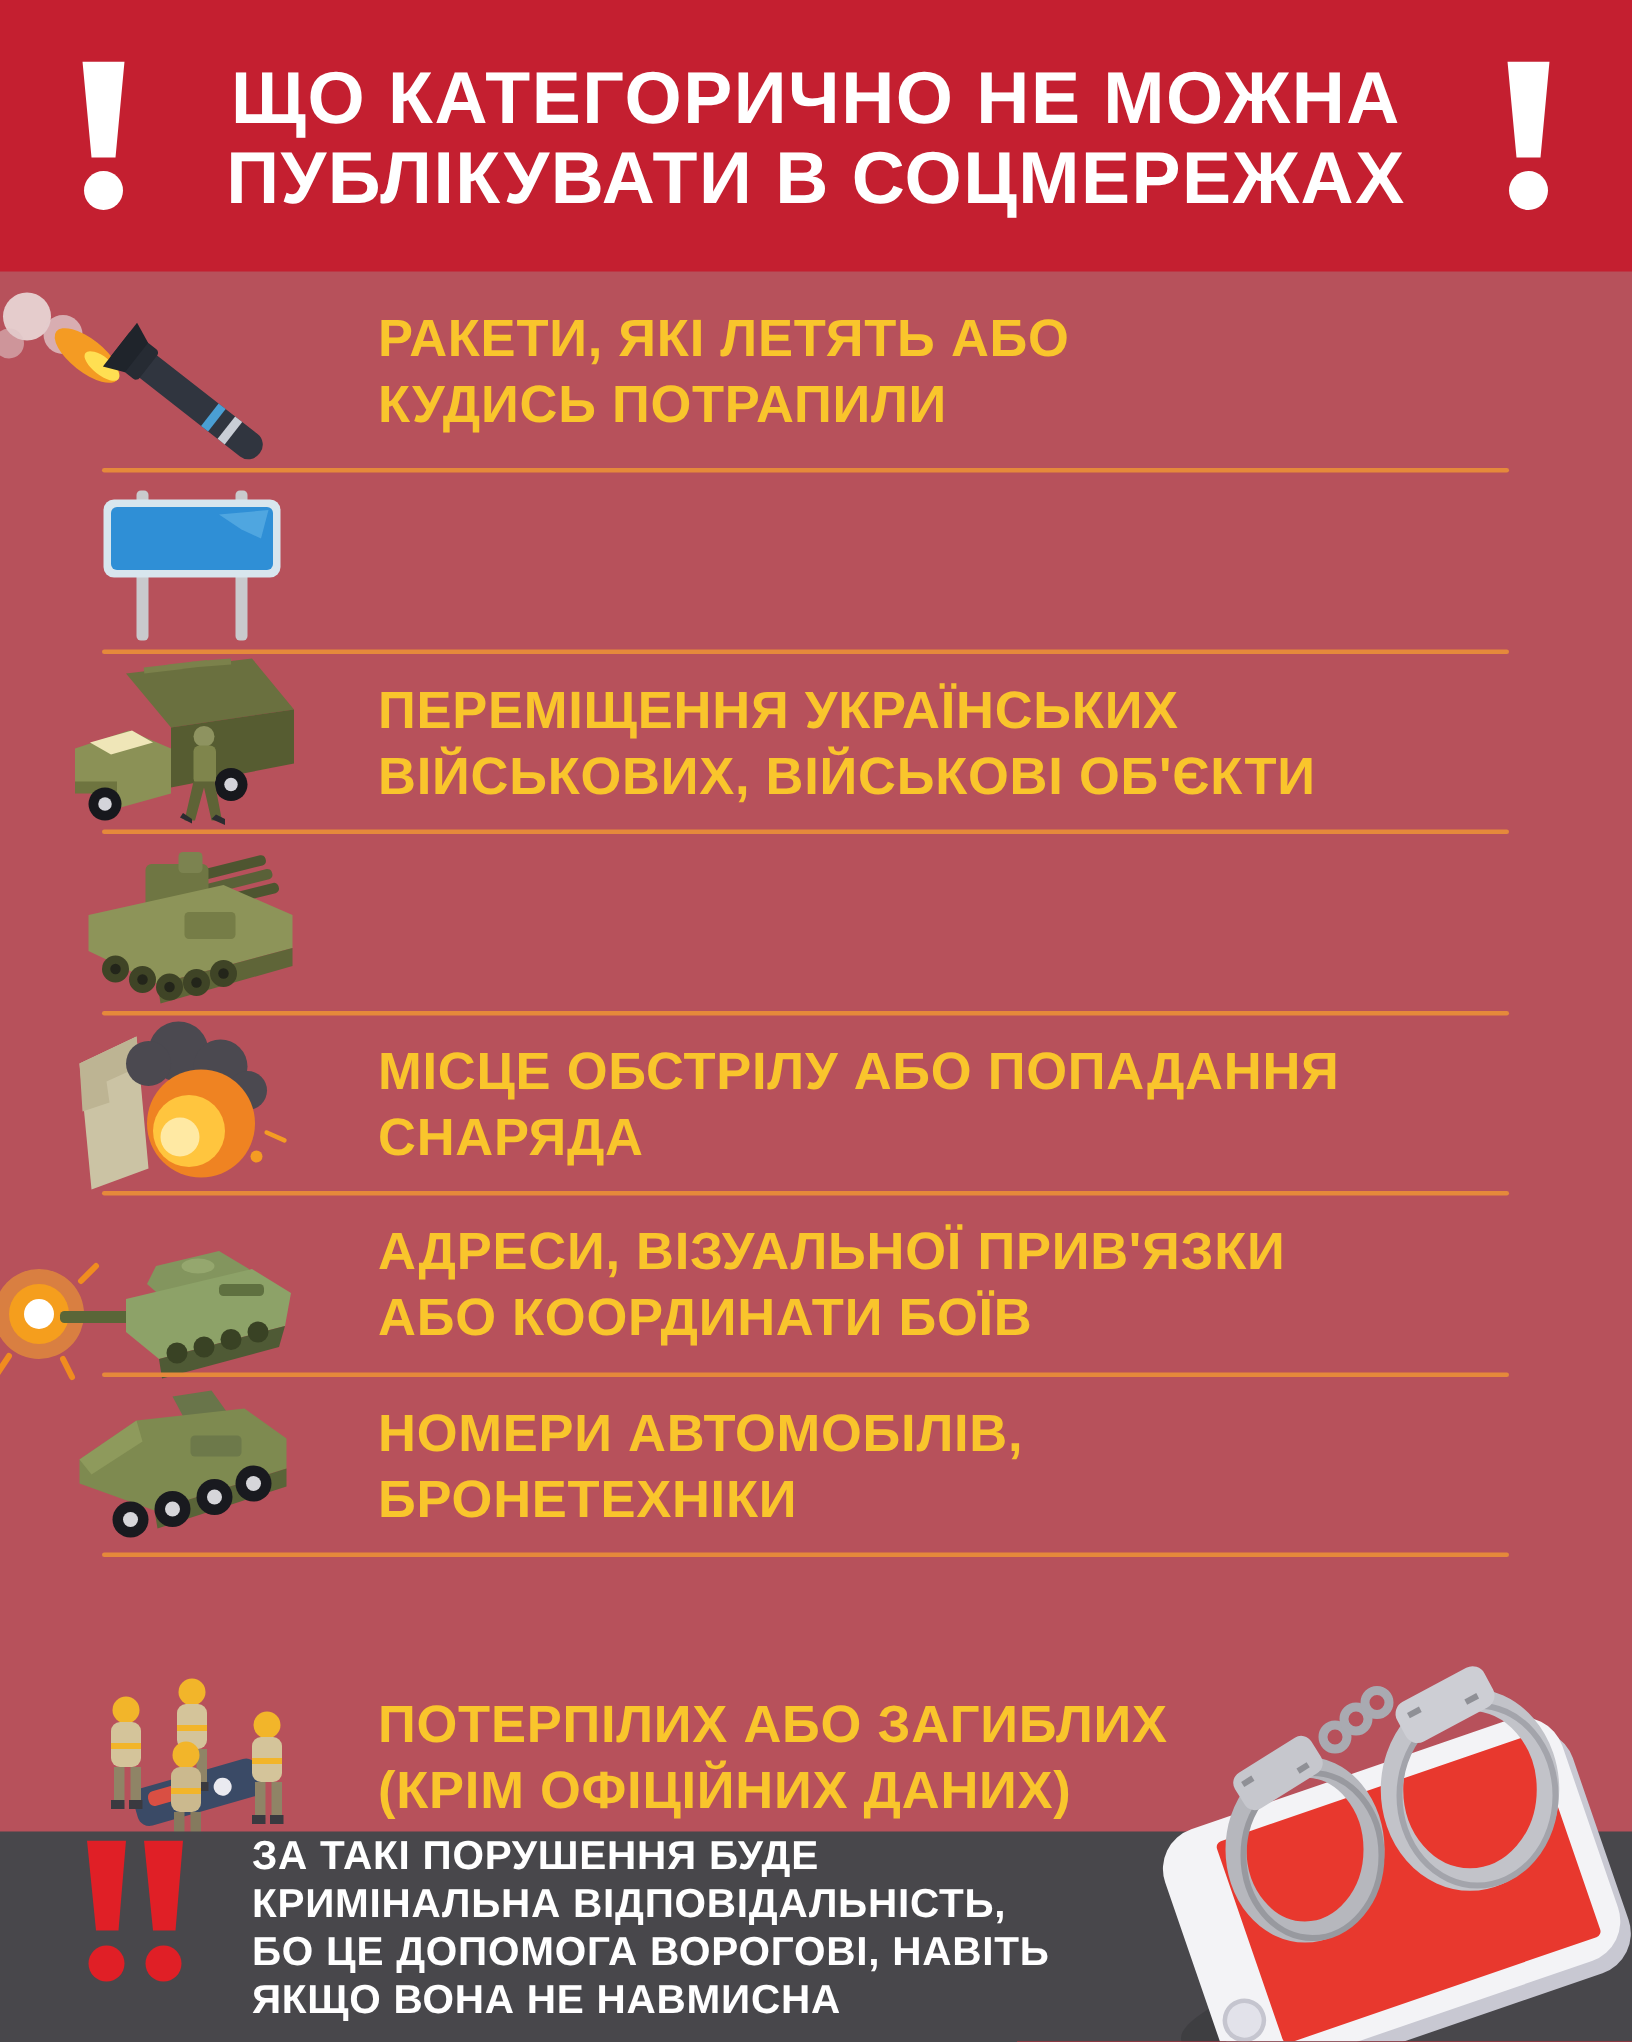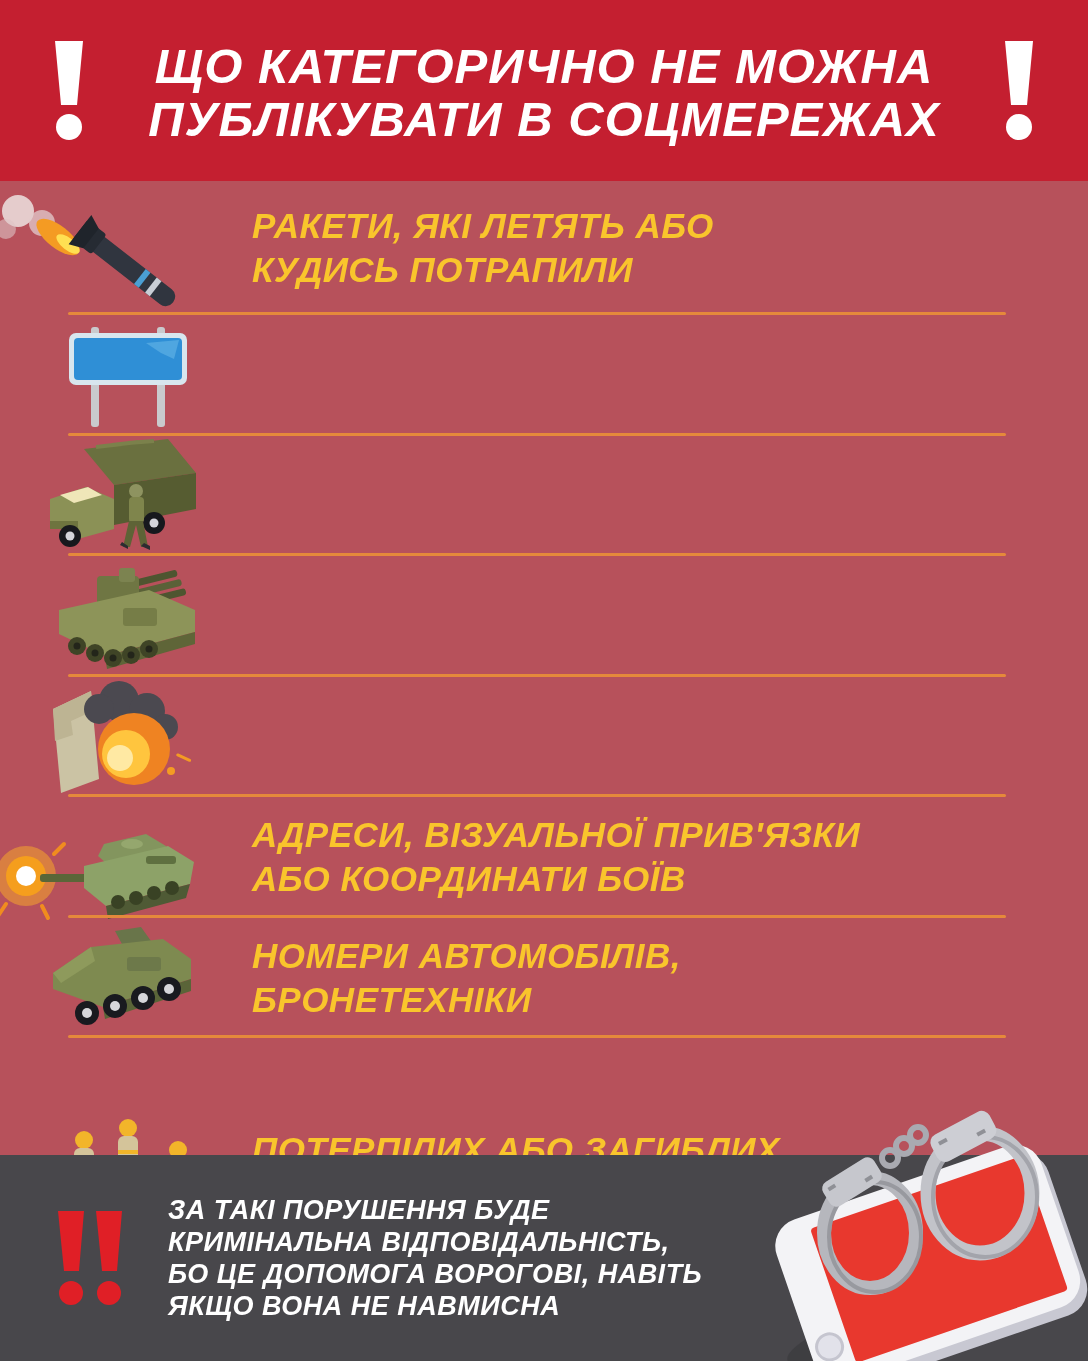--- a/index.html
+++ b/index.html
@@ -5,21 +5,20 @@
   * { margin:0; padding:0; box-sizing:border-box; }
   html,body { background:#7a2730; }
   .page {
     position:relative;
     width:1088px; height:1361px;
     margin:0 auto;
     overflow:hidden;
     font-family:"Liberation Sans", sans-serif;
     font-weight:700;
     background:#b7515b;
-    font-style:italic;
   }
 
   
   .header {
     height:181px;
     background:#c41f30;
     display:flex;
     align-items:center;
     justify-content:space-between;
     padding:0 52px;
@@ -74,24 +73,24 @@
     letter-spacing:0.5px;
     white-space:pre-line;
     padding-right:20px;
   }
   .bleed-left { margin-left:-30px; }
 
   
   .footer {
     position:absolute;
     left:0; right:0; bottom:0;
-    height:206px;
+    height:140px;
     background:#48474b;
     display:flex;
-    align-items:center;
+    align-items:flex-start;
     padding-left:56px;
   }
   .footer-bang { flex:0 0 68px; margin-top:6px; }
   .footer-text {
     color:#ffffff;
     font-size:27px;
     line-height:32px;
     letter-spacing:0.5px;
     white-space:pre-line;
     margin-left:44px;
@@ -176,20 +175,22 @@
             <circle cx="44" cy="103" r="4.5" fill="#d4d4da"></circle>
           <circle cx="128" cy="90" r="11" fill="#17181d"></circle>
             <circle cx="128" cy="90" r="4.5" fill="#d4d4da"></circle>
           <circle cx="110" cy="58" r="7" fill="#8e9360"></circle>
           <rect x="103" y="64" width="15" height="26" rx="4" fill="#7f854c"></rect>
           <polygon points="103,88 97,114 104,114 110,92 115,114 122,114 117,88" fill="#5e6336"></polygon>
           <polygon points="94,112 102,116 102,113 96,109" fill="#2c2c31"></polygon>
           <polygon points="115,113 124,117 124,113 118,110" fill="#2c2c31"></polygon>
         </svg>
       </div>
+      <div class="item-text">ПЕРЕМІЩЕННЯ УКРАЇНСЬКИХ
+ВІЙСЬКОВИХ, ВІЙСЬКОВІ ОБ'ЄКТИ</div>
     </div>
 
     <div class="item">
       <div class="icon-box">
         <svg width="190" height="124" viewBox="0 0 190 124">
           <g transform="rotate(-14 120 30)">
             <rect x="96" y="22" width="52" height="7" rx="3" fill="#4e5530"></rect>
             <rect x="98" y="32" width="52" height="7" rx="3" fill="#5a6138"></rect>
             <rect x="100" y="42" width="52" height="7" rx="3" fill="#4e5530"></rect>
           </g>
@@ -227,20 +228,22 @@
             <circle cx="68" cy="34" r="15"></circle>
               <circle cx="134" cy="52" r="13"></circle>
           </g>
           <circle cx="103" cy="74" r="36" fill="#ef8322"></circle>
           <circle cx="95" cy="79" r="24" fill="#ffc53e"></circle>
           <circle cx="89" cy="83" r="13" fill="#ffe9a3"></circle>
           <circle cx="140" cy="96" r="4" fill="#f49b23"></circle>
           <rect x="146" y="78" width="16" height="3" rx="1.5" fill="#f49b23" transform="rotate(24 146 78)"></rect>
         </svg>
       </div>
+      <div class="item-text">МІСЦЕ ОБСТРІЛУ АБО ПОПАДАННЯ
+СНАРЯДА</div>
     </div>
 
     <div class="item">
       <div class="icon-box">
         <svg class="bleed-left" width="230" height="130" viewBox="0 0 230 130">
           <g transform="translate(30,84)">
             <g stroke="#f08c1f" stroke-width="4" stroke-linecap="round">
               <line x1="-28" y1="-20" x2="-40" y2="-28"></line>
                 <line x1="-32" y1="8" x2="-46" y2="12"></line>
               <line x1="-20" y1="28" x2="-28" y2="40"></line>

